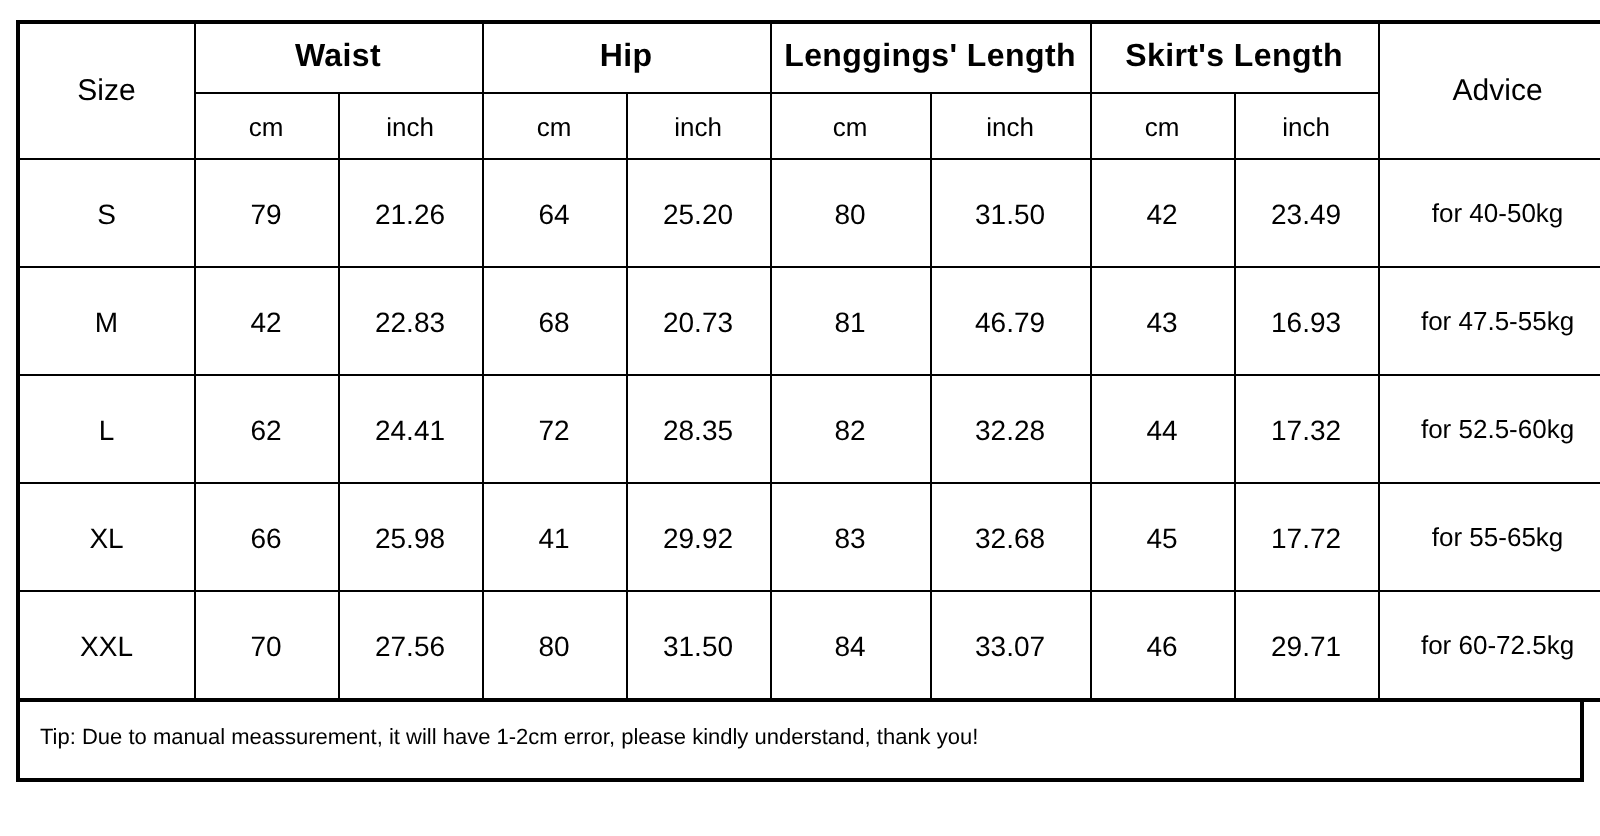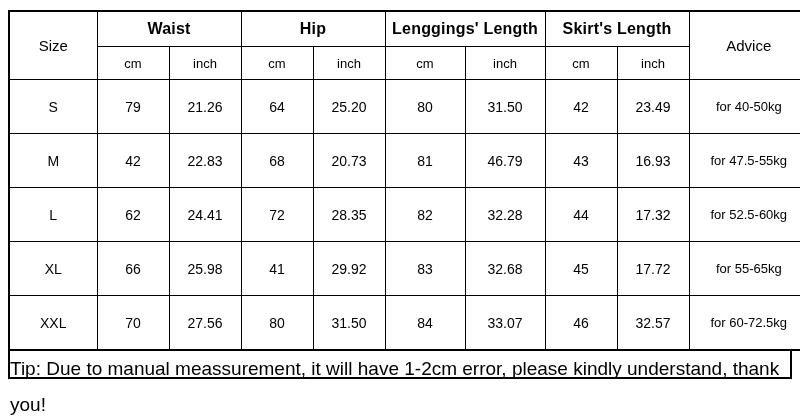--- a/index.html
+++ b/index.html
@@ -65,23 +65,24 @@
   }
   tbody td.advice-cell {
     font-size: 13px;
   }
   .tip-row {
     width: 784px;
     margin: 0 auto;
     box-sizing: border-box;
     border: 2px solid #000;
     border-top: none;
-    height: 28px;
+    height: 40px;
     line-height: 36px;
-    font-size: 19px;
+    font-size: 11px;
+    padding-left: 10px;
     text-align: left;
   }
 </style>
 </head>
 <body>
 
 <div class="sheet">
 
   <table class="size-table">
     <colgroup>
@@ -167,21 +168,21 @@
       </tr>
       <tr>
         <td class="size-cell">XXL</td>
         <td>70</td>
         <td>27.56</td>
         <td>80</td>
         <td>31.50</td>
         <td>84</td>
         <td>33.07</td>
         <td>46</td>
-        <td>32.57</td>
+        <td>29.71</td>
         <td class="advice-cell">for 60-72.5kg</td>
       </tr>
     </tbody>
   </table>
 
   <div class="tip-row">Tip: Due to manual meassurement, it will have 1-2cm error, please kindly understand, thank you!</div>
 
 </div>
 
 </body></html>

